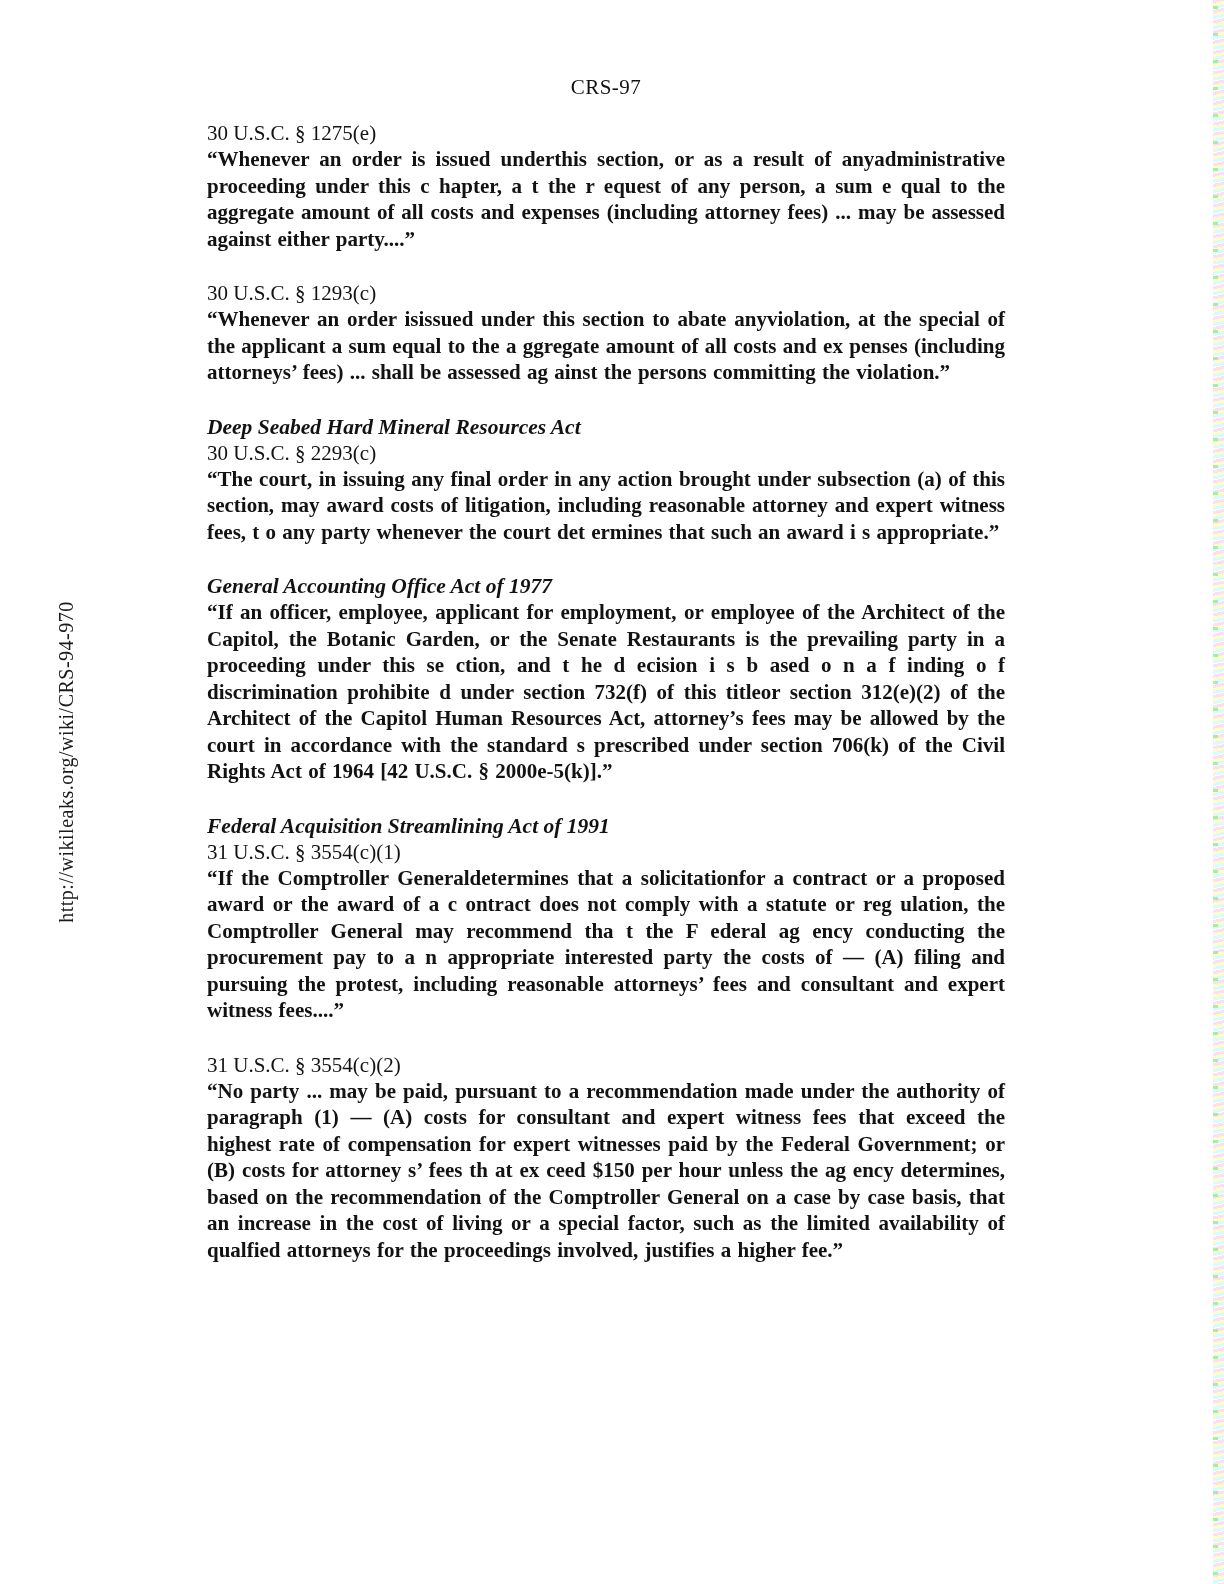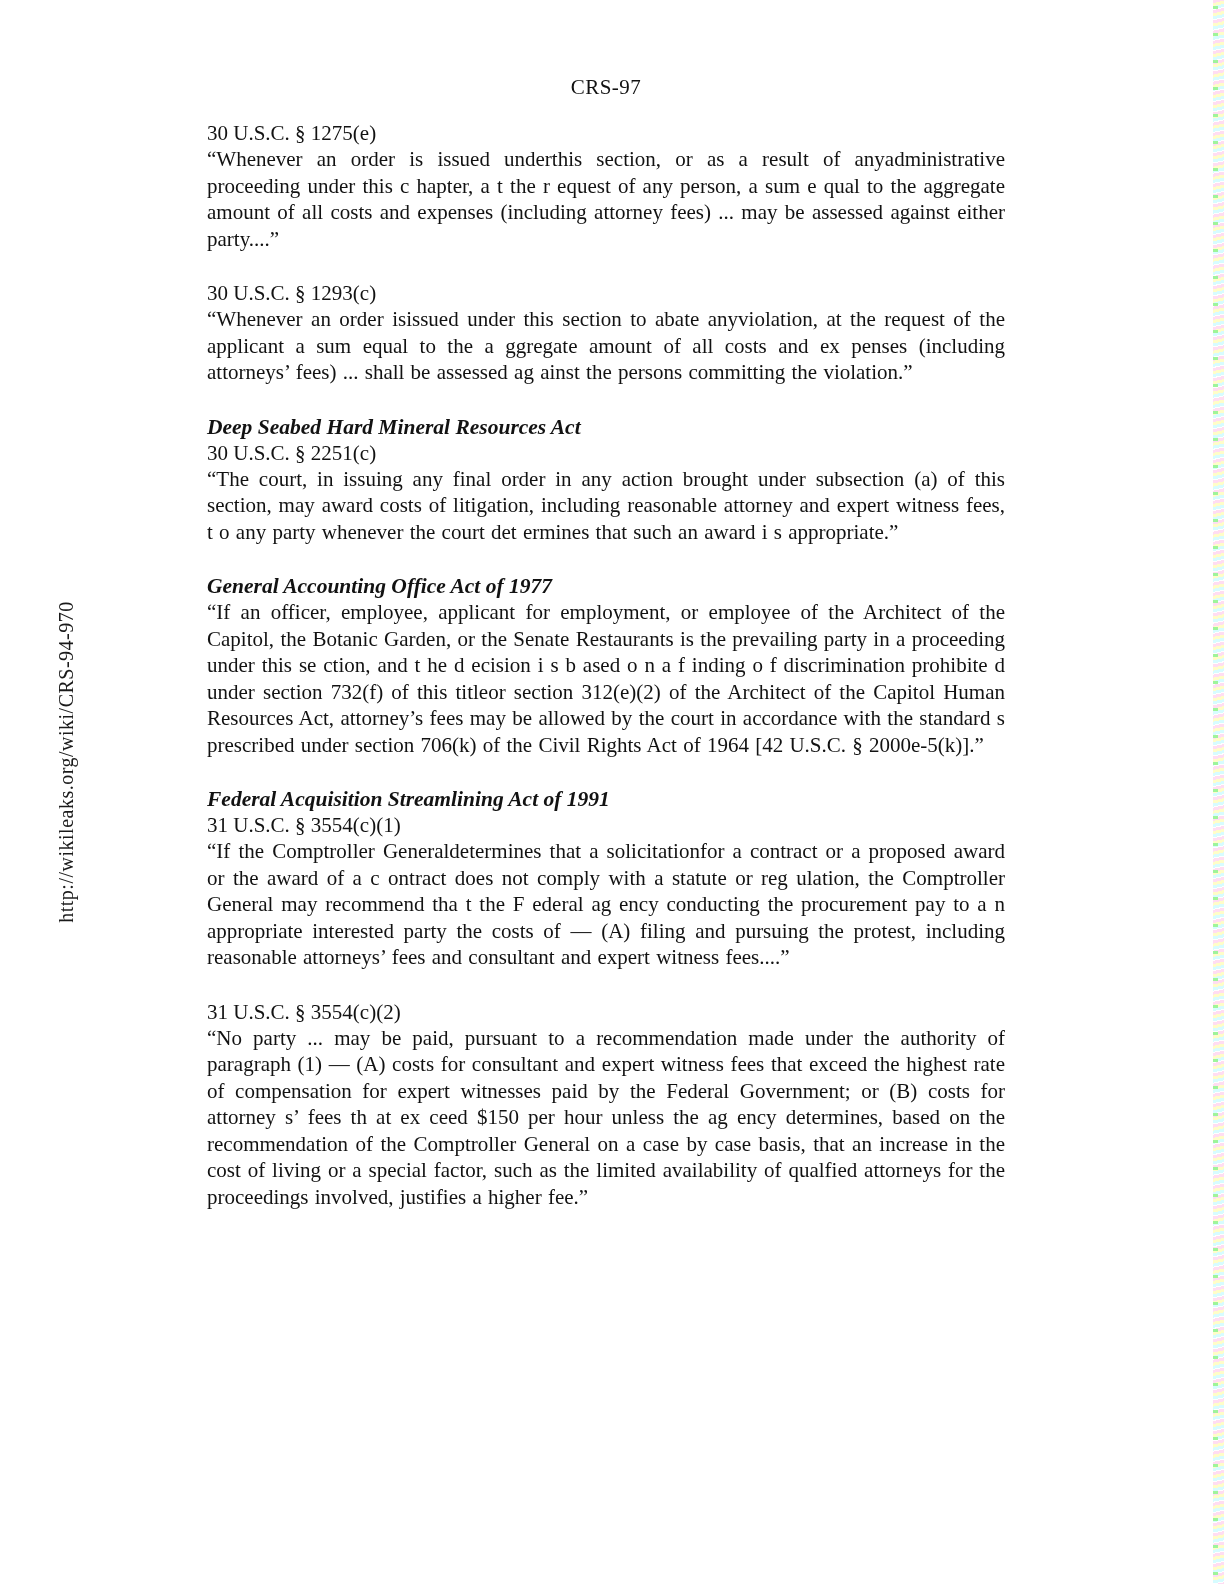--- a/index.html
+++ b/index.html
@@ -48,20 +48,21 @@
     margin: 0;
     padding: 0;
   }
   .quote {
     margin: 0;
     padding: 0;
     font-size: 21px;
     line-height: 26.5px;
     text-align: justify;
     word-spacing: 1px;
+    font-weight: bold;
   }
   .watermark {
     position: absolute;
     top: 762px;
     left: 66px;
     transform: translate(-50%, -50%) rotate(-90deg);
     transform-origin: center center;
     white-space: nowrap;
     font-size: 20px;
     letter-spacing: 0.5px;
@@ -92,26 +93,26 @@
 
     <div class="page-header">CRS-97</div>
 
     <section class="statute">
       <h2 class="usc-heading">30 U.S.C. § 1275(e)</h2>
       <p class="quote">“Whenever an order is issued underthis section, or as a result of anyadministrative proceeding under this c hapter, a t the r equest of any person, a sum e qual to the aggregate amount of all costs and expenses (including attorney fees) ... may be assessed against either party....”</p>
     </section>
 
     <section class="statute">
       <h2 class="usc-heading">30 U.S.C. § 1293(c)</h2>
-      <p class="quote">“Whenever an order isissued under this section to abate anyviolation, at the request of the applicant a sum equal to the a ggregate amount of all costs and ex penses (including attorneys’ fees) ... shall be assessed ag ainst the persons committing the violation.”</p>
+      <p class="quote">“Whenever an order isissued under this section to abate anyviolation, at the special of the applicant a sum equal to the a ggregate amount of all costs and ex penses (including attorneys’ fees) ... shall be assessed ag ainst the persons committing the violation.”</p>
     </section>
 
     <section class="statute">
       <div class="act-title">Deep Seabed Hard Mineral Resources Act</div>
-      <h2 class="usc-heading">30 U.S.C. § 2251(c)</h2>
+      <h2 class="usc-heading">30 U.S.C. § 2293(c)</h2>
       <p class="quote">“The court, in issuing any final order in any action brought under subsection (a) of this section, may award costs of litigation, including reasonable attorney and expert witness fees, t o any party whenever the court det ermines that such an award i s appropriate.”</p>
     </section>
 
     <section class="statute">
       <div class="act-title">General Accounting Office Act of 1977</div>
       <p class="quote">“If an officer, employee, applicant for employment, or employee of the Architect of the Capitol, the Botanic Garden, or the Senate Restaurants is the prevailing party in a proceeding under this se ction, and t he d ecision i s b ased o n a f inding o f discrimination prohibite d under section 732(f) of this titleor section 312(e)(2) of the Architect of the Capitol Human Resources Act, attorney’s fees may be allowed by the court in accordance with the standard s prescribed under section 706(k) of the Civil Rights Act of 1964 [42 U.S.C. § 2000e-5(k)].”</p>
     </section>
 
     <section class="statute">
       <div class="act-title">Federal Acquisition Streamlining Act of 1991</div>

